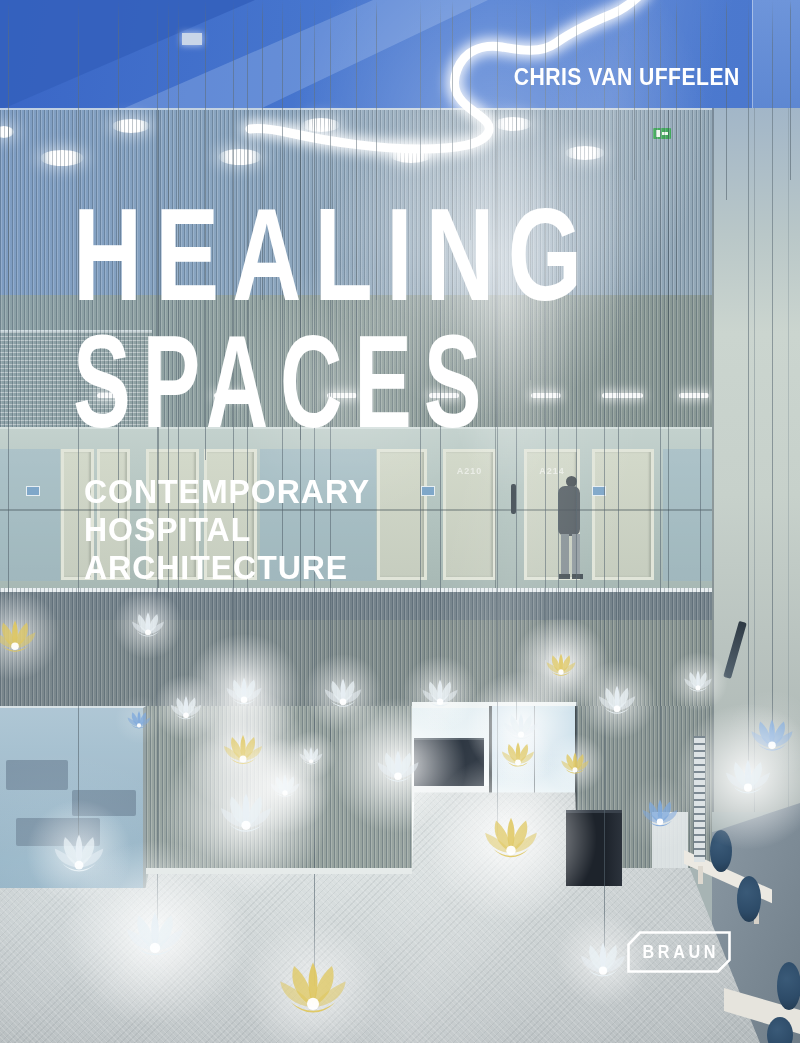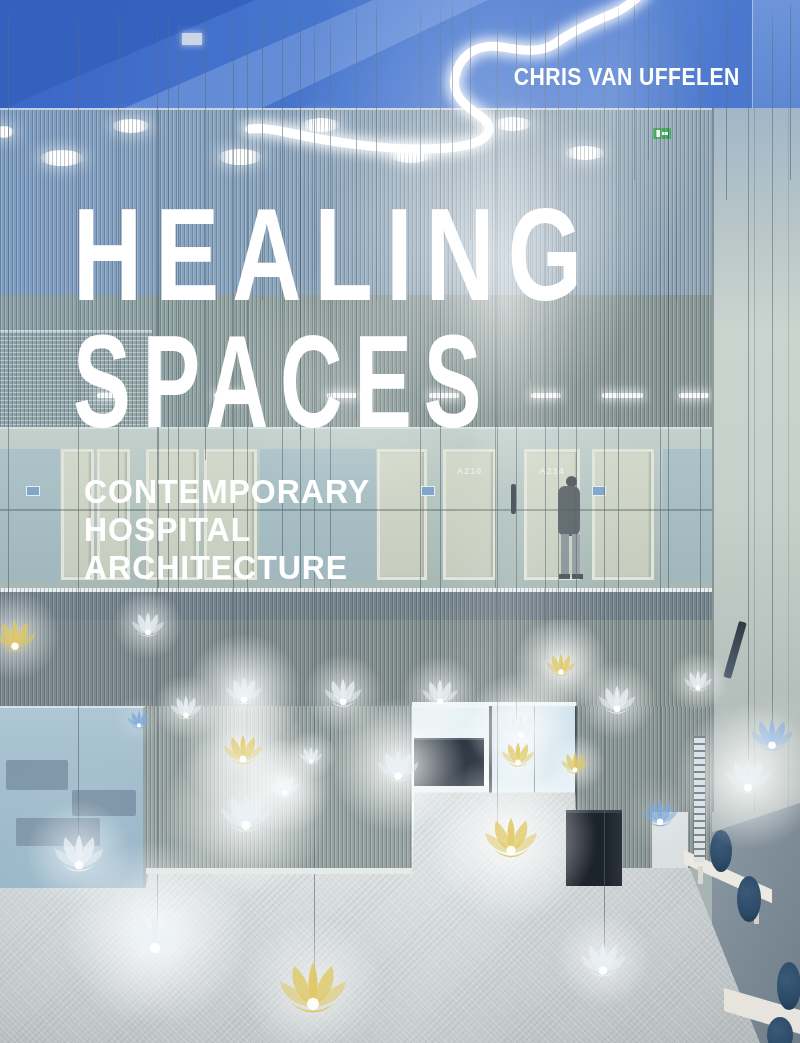--- a/index.html
+++ b/index.html
@@ -448,20 +448,26 @@
   <div class="sheen"></div>
 
   <div class="author">CHRIS VAN UFFELEN</div>
   <div class="title title1">HEALING</div>
   <div class="title title2">SPACES</div>
   <div class="subtitle">
     <div style="position:static">CONTEMPORARY</div>
     <div style="position:static">HOSPITAL</div>
     <div style="position:static">ARCHITECTURE</div>
   </div>
+  <div class="badge">
+    <svg width="104" height="42" viewBox="0 0 104 42">
+      <polygon points="13,1.5 102.5,1.5 102.5,29 91,40.5 1.5,40.5 1.5,13.5" fill="none" stroke="#ffffff" stroke-width="2.6"></polygon>
+    </svg>
+    <div class="badge-label">BRAUN</div>
+  </div>
 
   <svg width="0" height="0" style="position:absolute" aria-hidden="true">
     <defs>
       <symbol id="lotus" viewBox="0 0 100 78">
         <path d="M50 62 C28 60 14 48 12 32 C28 39 43 48 50 62Z" fill="currentColor" fill-opacity=".55"></path>
         <path d="M50 62 C72 60 86 48 88 32 C72 39 57 48 50 62Z" fill="currentColor" fill-opacity=".55"></path>
         <path d="M48 60 C30 50 22 30 28 14 C41 25 50 42 48 60Z" fill="currentColor" fill-opacity=".75"></path>
         <path d="M52 60 C70 50 78 30 72 14 C59 25 50 42 52 60Z" fill="currentColor" fill-opacity=".75"></path>
         <path d="M50 62 C43 42 43 24 50 10 C57 24 57 42 50 62Z" fill="currentColor" fill-opacity=".9"></path>
         <path d="M24 56 Q50 76 76 56 Q64 68 50 68 Q36 68 24 56Z" fill="currentColor" fill-opacity=".95"></path>

